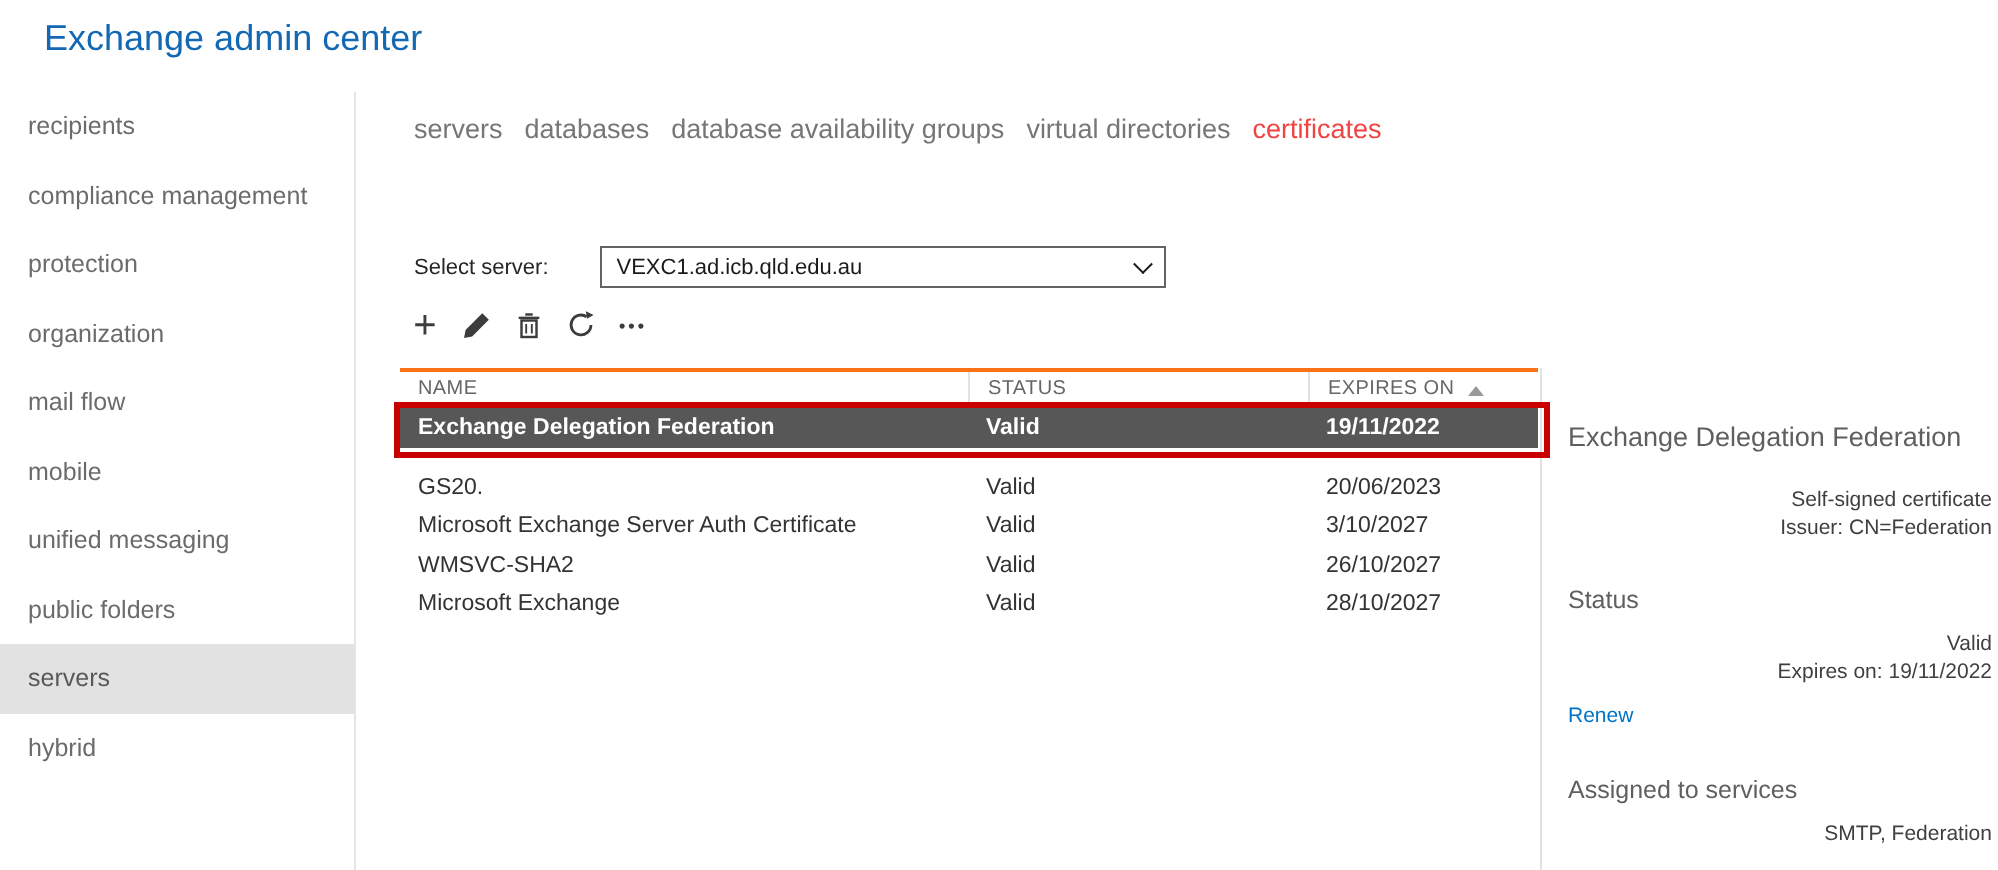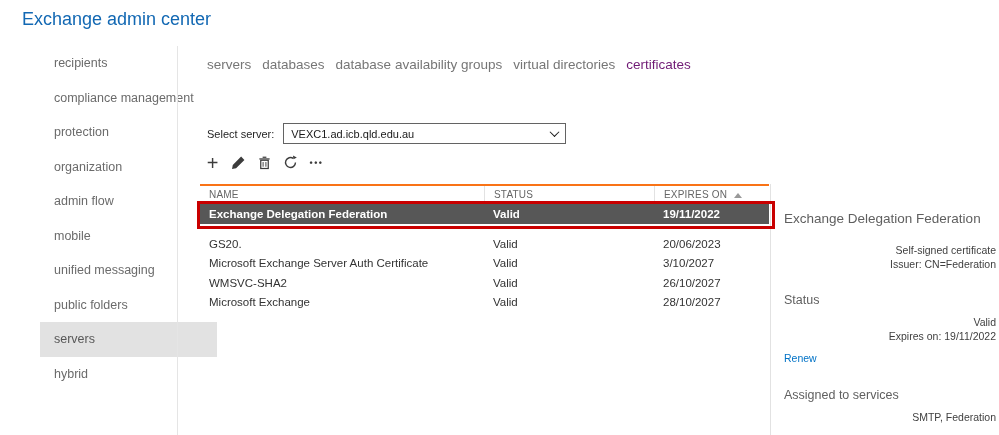--- a/index.html
+++ b/index.html
@@ -1,26 +1,26 @@
 <!DOCTYPE html>
 <html><head>
 <meta charset="utf-8">
 <style>
   html,body{margin:0;padding:0;}
   body{font-family:"Liberation Sans","DejaVu Sans",sans-serif;background:#fff;}
   .page{position:relative;width:999px;height:435px;background:#fff;overflow:hidden;}
   .app-title{position:absolute;left:22px;top:9px;font-size:18px;font-weight:400;color:#1268b3;}
-  .sidebar{position:absolute;left:0;top:46px;width:177px;padding-left:40px;}
+  .sidebar{position:absolute;left:0;top:46px;width:177px;}
   .side-item{height:34.5px;display:flex;align-items:center;padding-left:14px;font-size:12.5px;color:#6b6b6b;cursor:pointer;box-sizing:border-box;}
   .side-item.selected{background:#e2e2e2;color:#585858;}
   .v-divider{position:absolute;left:177px;top:46px;width:1px;height:389px;background:#e5e5e5;}
   .tabs{position:absolute;left:207px;top:57px;display:flex;gap:11px;}
   .tab{font-size:13.5px;color:#767676;cursor:pointer;white-space:nowrap;}
-  .tab.selected{color:#701a75;}
-  .select-row{position:absolute;left:207px;top:123px;display:flex;align-items:center;height:21px;}
+  .tab.selected{color:#ef4444;}
+  .select-row{position:absolute;left:207px;top:123px;display:flex;align-items:center;height:21px;gap:17px;}
   .select-label{font-size:11px;color:#262626;margin-right:9px;}
   .dropdown{width:283px;height:21px;border:1px solid #636363;background:#fff;display:flex;align-items:center;justify-content:space-between;padding:4px 7px;font-size:11px;color:#1a1a1a;cursor:pointer;box-sizing:border-box;}
   .chevron{width:6px;height:6px;border-right:1.6px solid #1a1a1a;border-bottom:1.6px solid #1a1a1a;transform:rotate(45deg) translate(-1px,-1px);}
   .toolbar{position:absolute;left:204px;top:152px;display:flex;align-items:center;gap:9px;}
   .tool-btn{min-width:17px;height:21px;display:flex;align-items:center;justify-content:center;cursor:pointer;color:#3c3c3c;}
   .glyph-plus{font-size:20px;font-weight:400;line-height:18px;color:#3c3c3c;}
   .glyph-dots{font-size:9px;font-weight:bold;letter-spacing:1.5px;color:#3c3c3c;}
   .cert-table{position:absolute;left:200px;top:184px;width:569px;}
   .thead{position:relative;display:flex;align-items:stretch;height:20px;border-top:2px solid #f97316;border-bottom:1px solid #d4d4d4;box-sizing:border-box;text-align:right;}
   .th{display:flex;align-items:center;padding-left:9px;font-size:10px;color:#666;letter-spacing:0.2px;cursor:pointer;box-sizing:border-box;white-space:nowrap;}
@@ -48,21 +48,21 @@
 
 <div class="page">
 
   <div class="app-title">Exchange admin center</div>
 
   <div class="sidebar">
     <div class="side-item">recipients</div>
     <div class="side-item">compliance management</div>
     <div class="side-item">protection</div>
     <div class="side-item">organization</div>
-    <div class="side-item">admin flow</div>
+    <div class="side-item">mail flow</div>
     <div class="side-item">mobile</div>
     <div class="side-item">unified messaging</div>
     <div class="side-item">public folders</div>
     <div class="side-item selected">servers</div>
     <div class="side-item">hybrid</div>
   </div>
 
   <div class="v-divider"></div>
 
   <div class="tabs">

